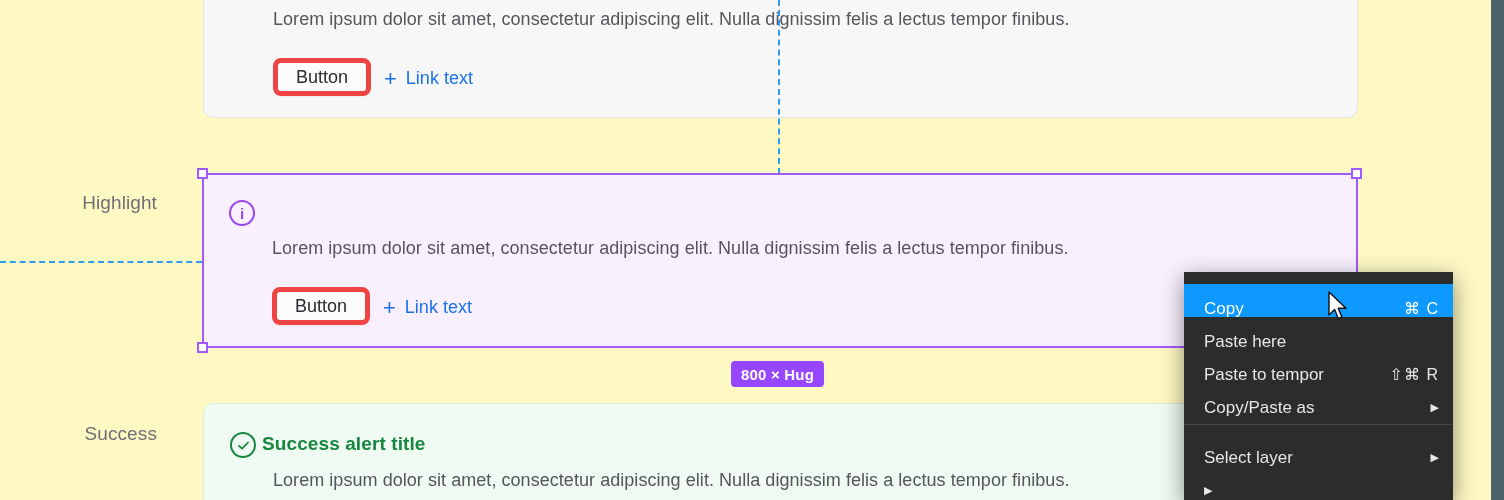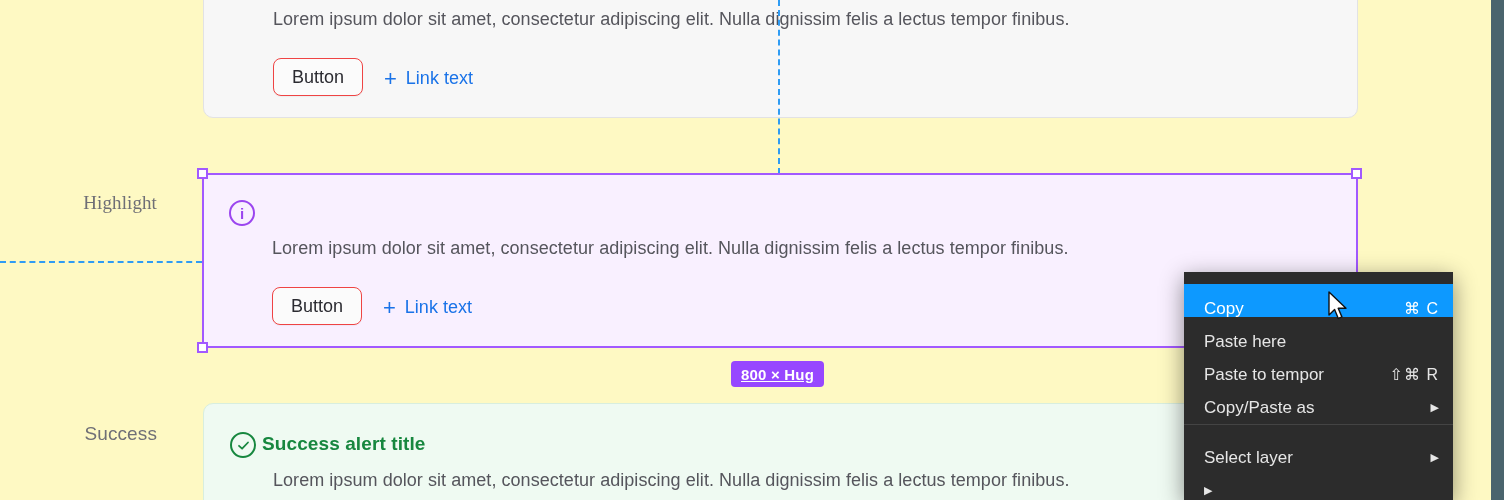--- a/index.html
+++ b/index.html
@@ -61,21 +61,21 @@
     color: #55555c;
     white-space: nowrap;
     letter-spacing: .05px;
   }
   .btn {
     position: absolute;
     box-sizing: border-box;
     height: 38px;
     padding: 0 18px;
     display: flex; align-items: center; justify-content: center;
-    border: 1px solid #ef4444;
+    border: 5px solid #ef4444;
     border-radius: 8px;
     background: #fbfbfb;
     color: #2b2b31;
     font-size: 18px;
     box-shadow: 0 1px 1px rgba(0,0,0,.04);
   }
   .linkrow {
     position: absolute;
     display: flex; align-items: center; gap: 9px;
     color: #1a73e8;
@@ -130,21 +130,20 @@
     height: 26px;
     padding: 0 10px;
     display: flex; align-items: center; justify-content: center;
     background: #9747ff;
     color: #ffffff;
     font-size: 15px;
     font-weight: bold;
     border-radius: 4px;
     white-space: nowrap;
     letter-spacing: .2px;
-    text-decoration: underline;
   }
 
   
   #alert-success {
     left: 203px; top: 403px; width: 1155px; height: 180px;
     background: #effaf2;
     border: 1px solid #d8eede;
     border-radius: 10px;
   }
   .green-ink { color: #17873f; }
@@ -230,21 +229,21 @@
       <div class="btn" style="left:69px; top:153px;">Button</div>
       <div class="linkrow" style="left:180px; top:163px;">
         <span class="plusicon">+</span>
         <span>Link text</span>
       </div>
     </div>
   </div>
 
   <div class="guide-v"></div>
 
-  <div class="row-label" style="left:0px; top:192px; width:157px;font-family:Liberation Serif, serif;">Highlight</div>
+  <div class="row-label" style="left:0px; top:192px; width:157px;">Highlight</div>
 
   <div class="guide-h"></div>
 
   <div class="alert dotted" id="alert-highlight">
     <div class="alert-inner">
       <span class="alert-icon purple-ink" style="left:26px; top:26px;">
         <span style="font-size:15px; font-weight:bold; line-height:1; transform:translateY(-.5px);">i</span>
       </span>
       <div class="alert-body" style="left:69px; top:64px;">Lorem ipsum dolor sit amet, consectetur adipiscing elit. Nulla dignissim felis a lectus tempor finibus.</div>
       <div class="btn" style="left:69px; top:113px;">Button</div>

